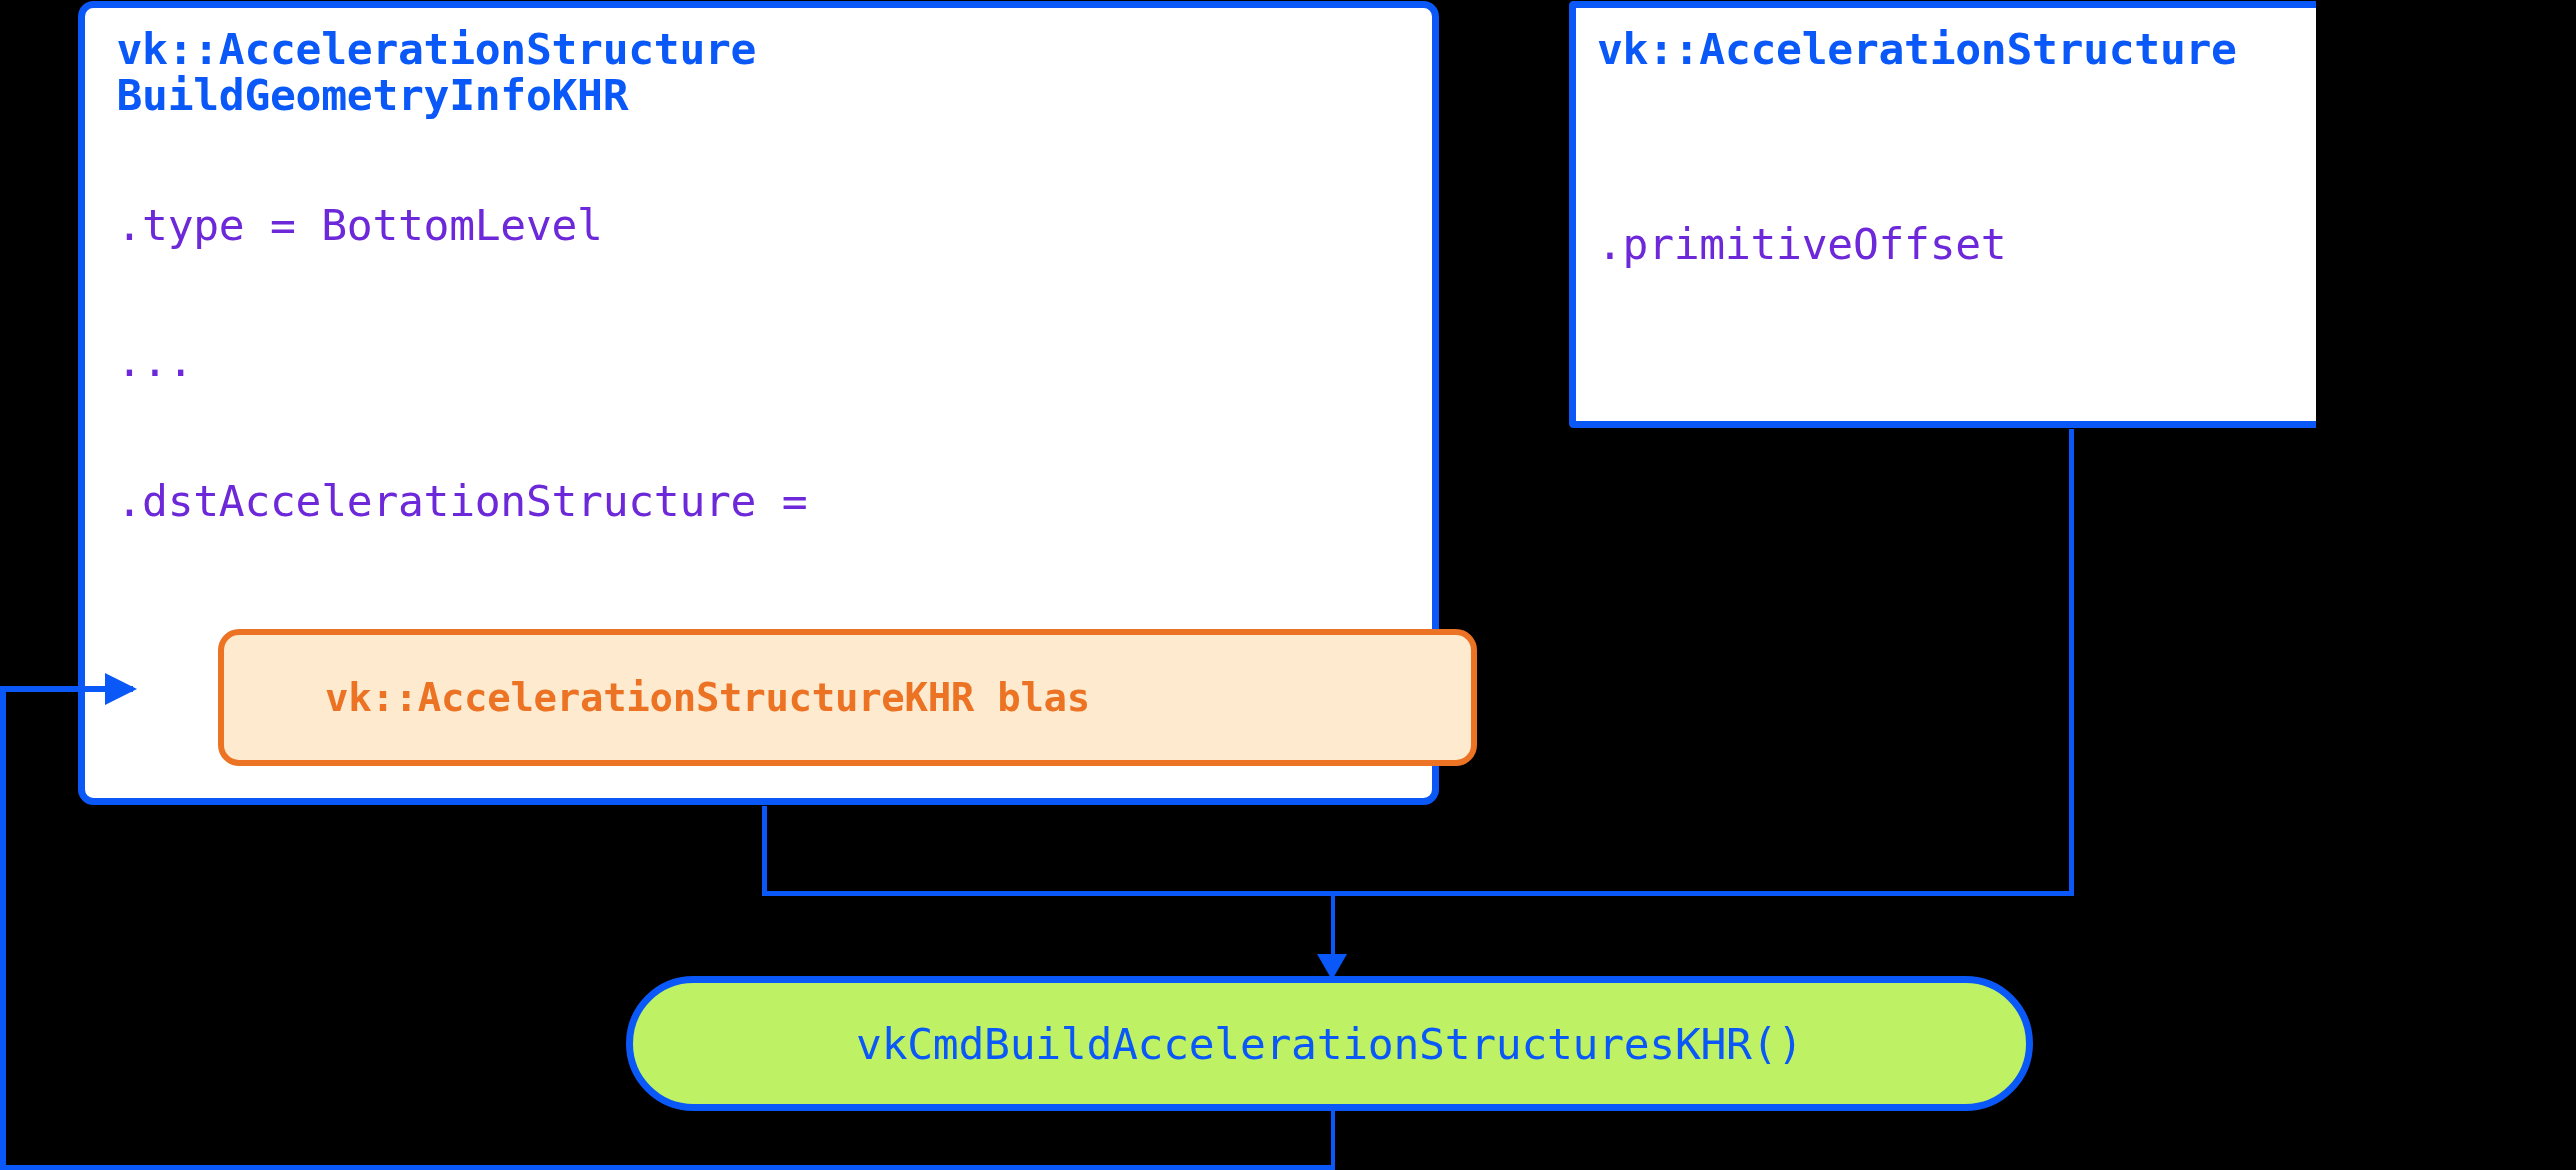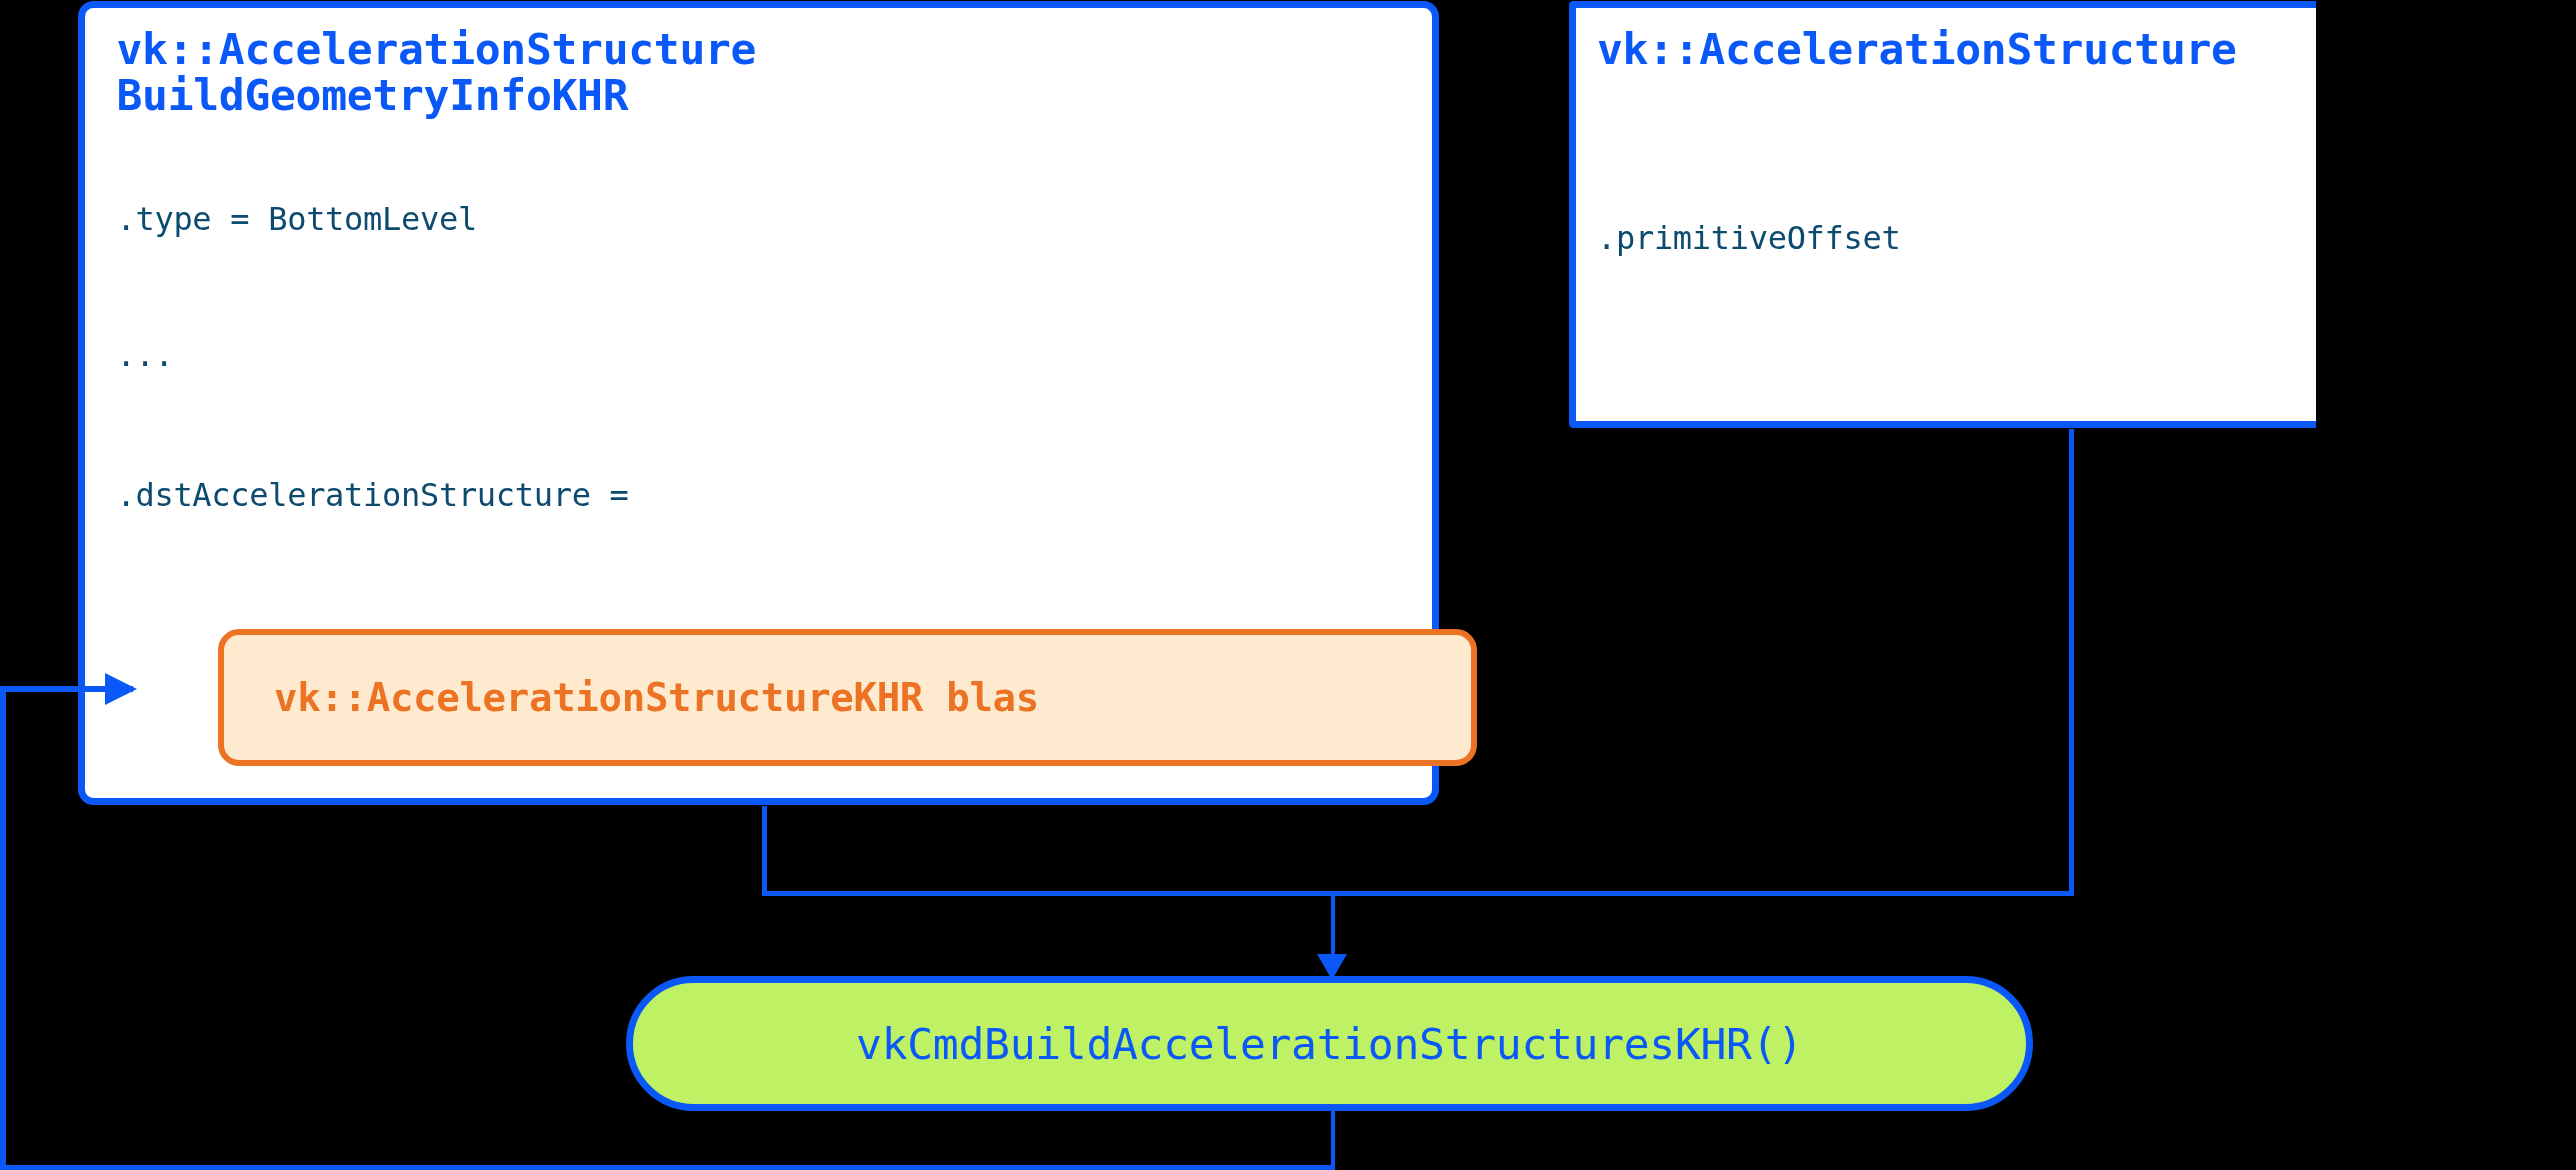--- a/index.html
+++ b/index.html
@@ -42,23 +42,23 @@
     position: absolute;
     color: #0a58f7;
     font-weight: bold;
     font-size: 43px;
     line-height: 1.07em;
     white-space: pre;
     letter-spacing: -0.3px;
   }
   .box-line {
     position: absolute;
-    color: #0c4a6e;
+    color: #6d28d9;
     font-weight: normal;
-    font-size: 32px;
+    font-size: 43px;
     line-height: 1.07em;
     white-space: pre;
     letter-spacing: -0.3px;
   }
 
   #bg-title { left: 31.5px; top: 17.5px; }
   #bg-line-type { left: 31.5px; top: 194px; }
   #bg-line-dots { left: 31.5px; top: 330px; }
   #bg-line-dst  { left: 31.5px; top: 470px; }
 
@@ -78,21 +78,21 @@
     border-radius: 21px;
     box-sizing: border-box;
     display: flex;
     align-items: center;
   }
   #blas-handle-label {
     color: #ec7324;
     font-weight: bold;
     font-size: 39px;
     white-space: pre;
-    margin-left: 50px;
+    margin-left: 101px;
     letter-spacing: -0.3px;
   }
 
   
   #cmd-capsule {
     position: absolute;
     left: 626px;
     top: 976px;
     width: 1407px;
     height: 135px;

